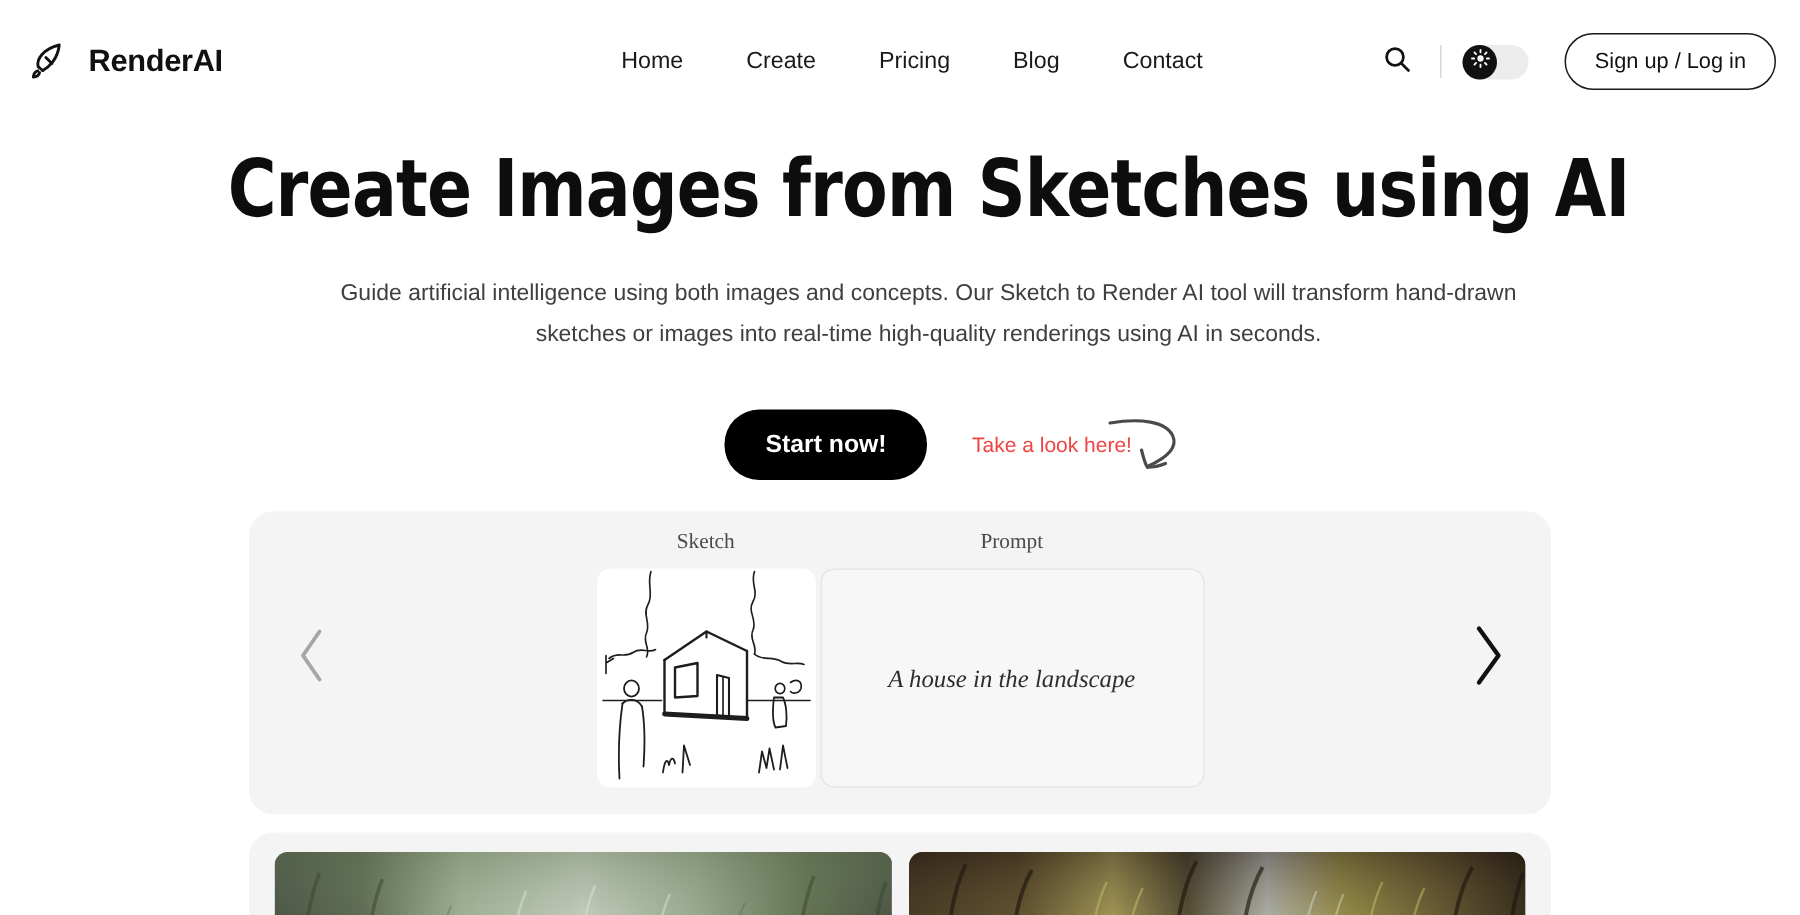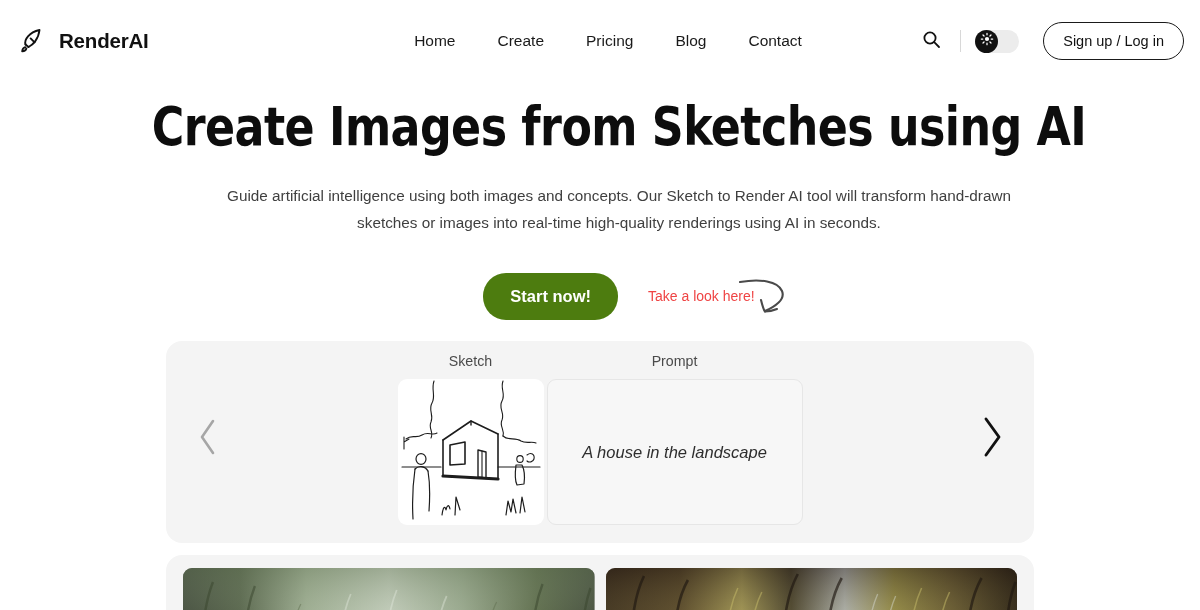--- a/index.html
+++ b/index.html
@@ -122,21 +122,21 @@
   .cta-row {
     margin-top: 37px;
     display: flex;
     align-items: center;
     justify-content: center;
     gap: 0;
     position: relative;
     height: 46px;
   }
   .start-btn {
-    background: #4d7c0f;
+    background: #000000;
     color: #ffffff;
     border: none;
     border-radius: 23px;
     padding: 14px 27px;
     font-size: 16.5px;
     font-weight: bold;
     cursor: pointer;
     font-family: "Liberation Sans", sans-serif;
   }
   .look-here {
@@ -174,20 +174,21 @@
     cursor: pointer;
     flex: none;
   }
   .chev-prev { margin-right: auto; }
   .chev-next { margin-left: auto; }
 
   .pair {
     display: flex;
     gap: 3px;
     align-items: flex-start;
+    font-family: Liberation Serif, serif;
   }
   .col-label {
     text-align: center;
     font-size: 14.2px;
     color: #4a4a4a;
     margin-bottom: 9px;
     height: 17px;
   }
   .sketch-card {
     width: 146px;

